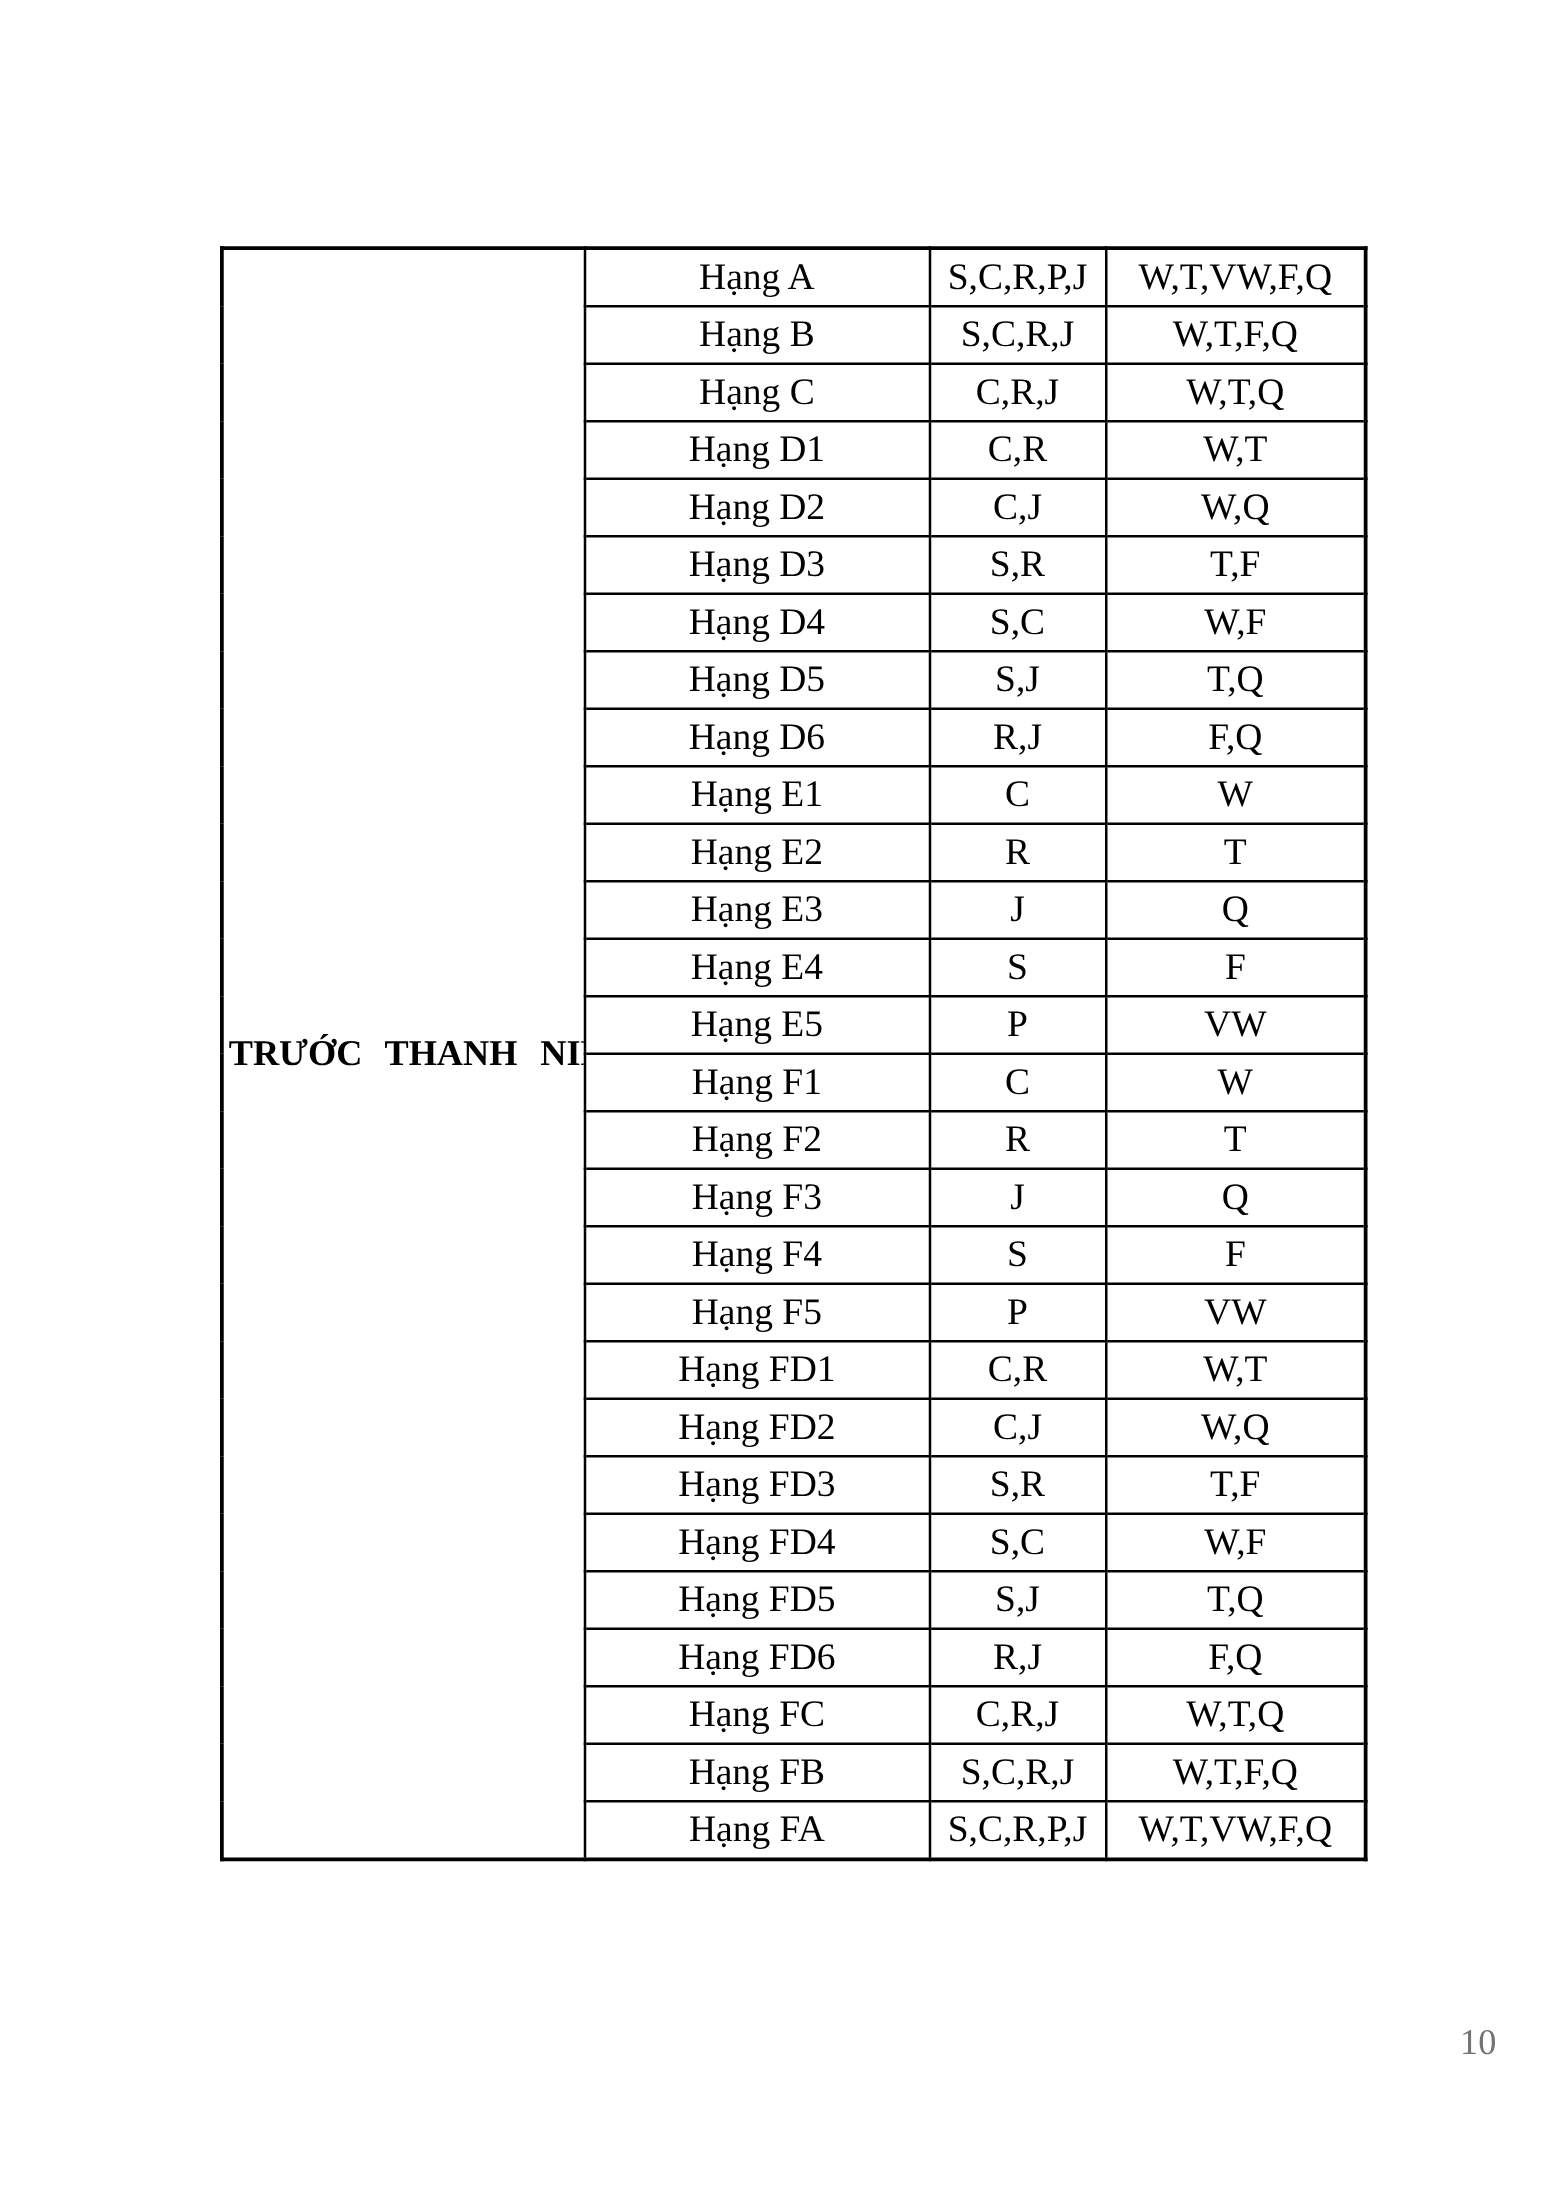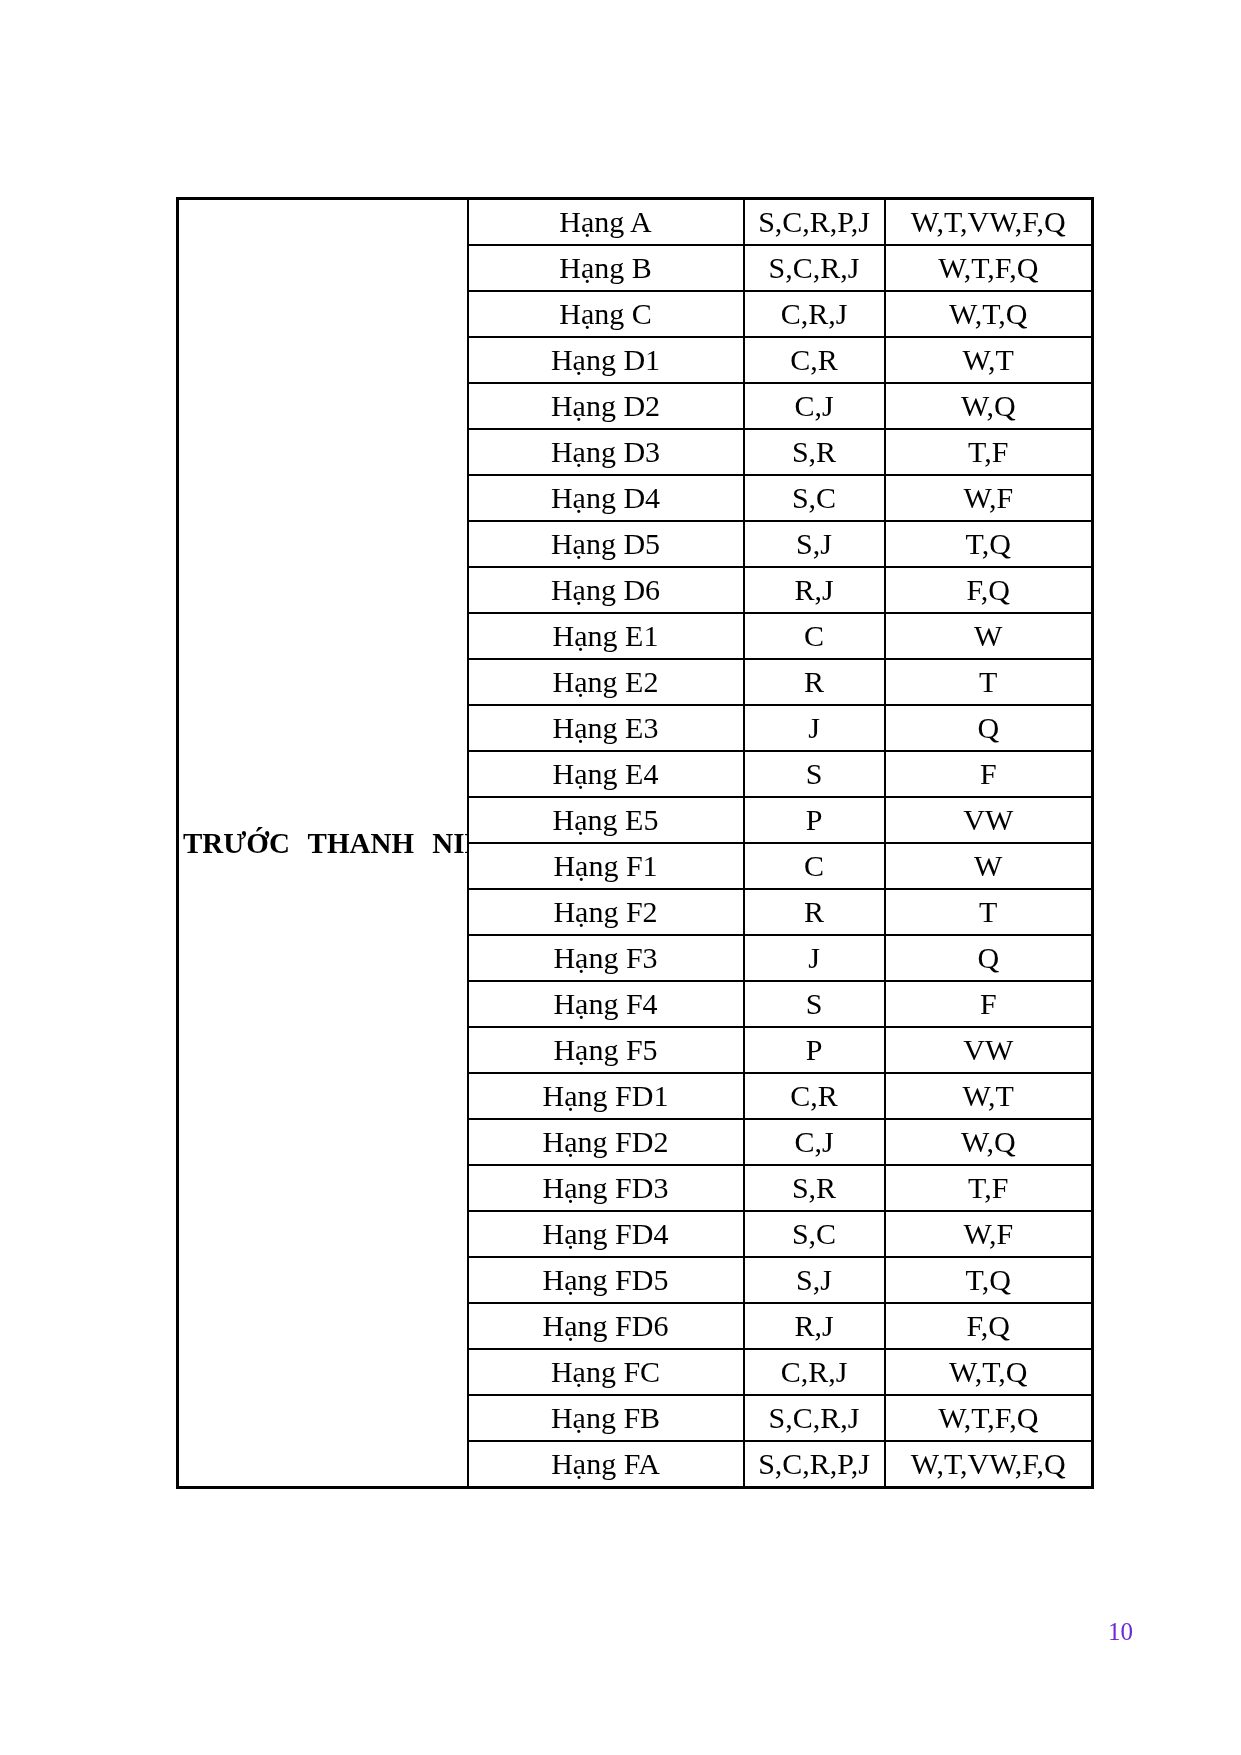--- a/index.html
+++ b/index.html
@@ -41,25 +41,25 @@
   table.ranking td.merged-cell {
     font-weight: bold;
     font-size: 29px;
     word-spacing: 11px;
     white-space: nowrap;
     text-align: center;
     vertical-align: middle;
   }
   .page-number {
     position: absolute;
-    left: 1108px;
+    left: 1168px;
     top: 1618px;
-    font-size: 25px;
+    font-size: 29px;
     font-family: "Liberation Serif", serif;
-    color: #6d28d9;
+    color: #737373;
   }
 </style>
 </head>
 <body>
 
 <div class="sheet">
 
   <table class="ranking">
     <colgroup>
       <col style="width:290px">

